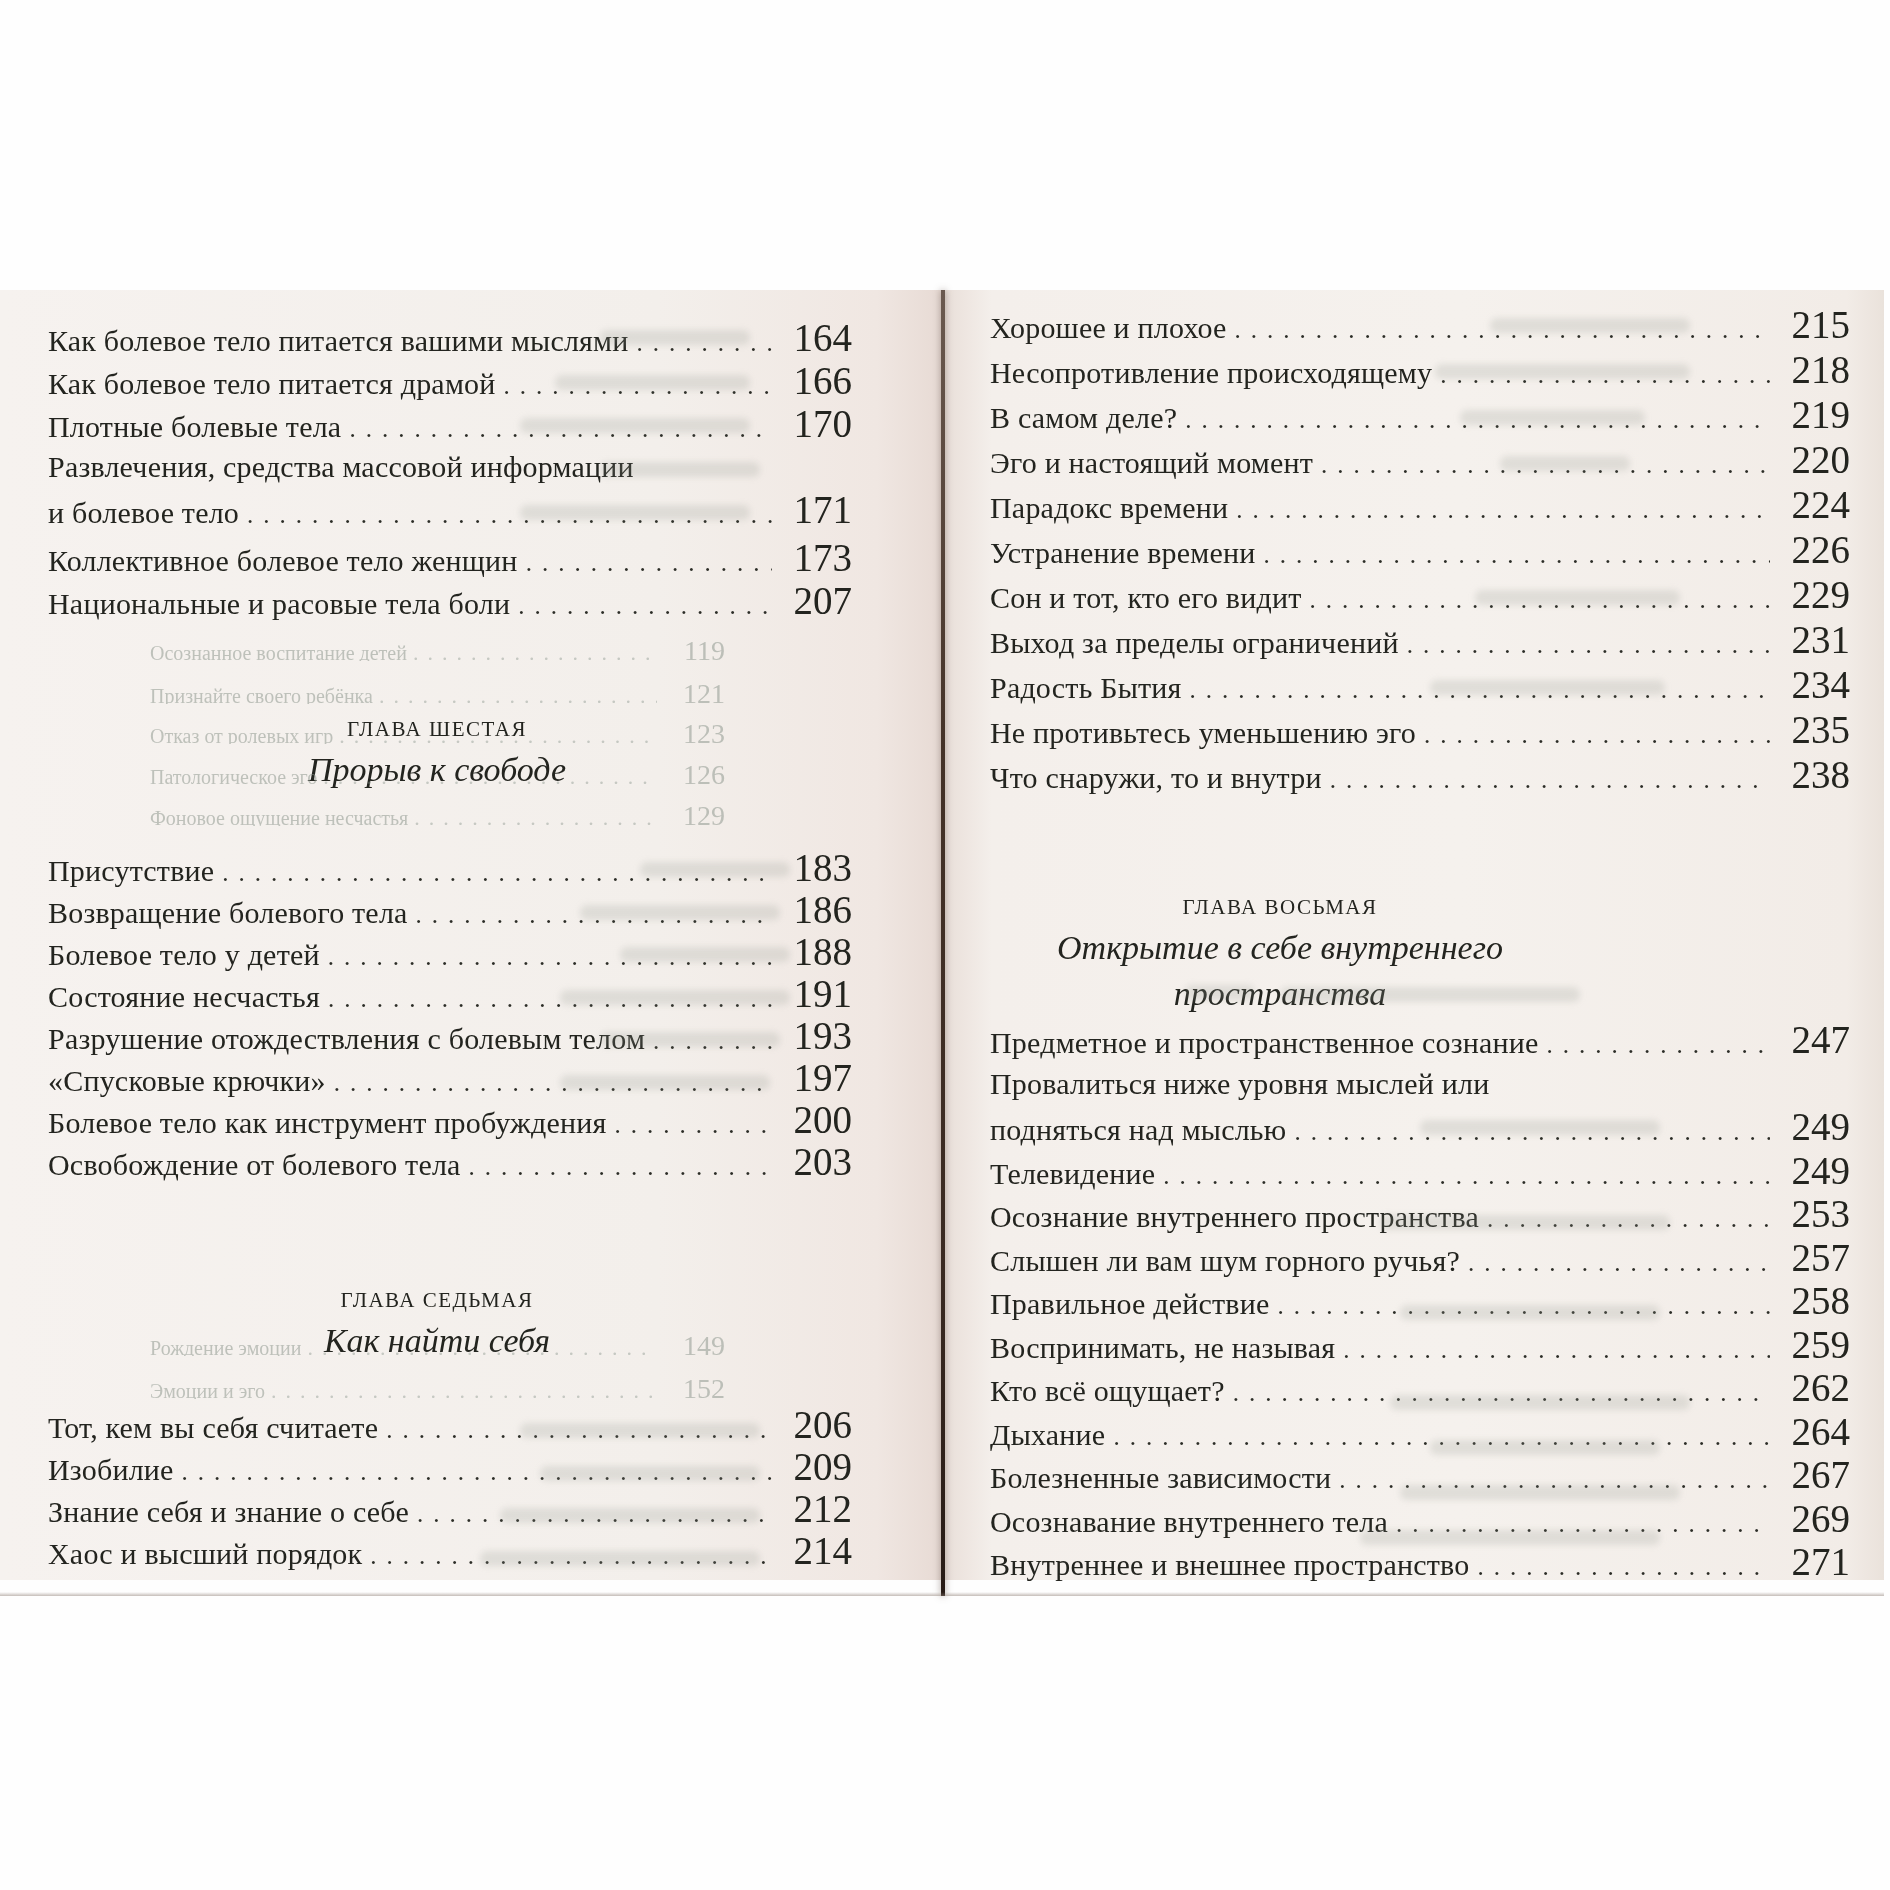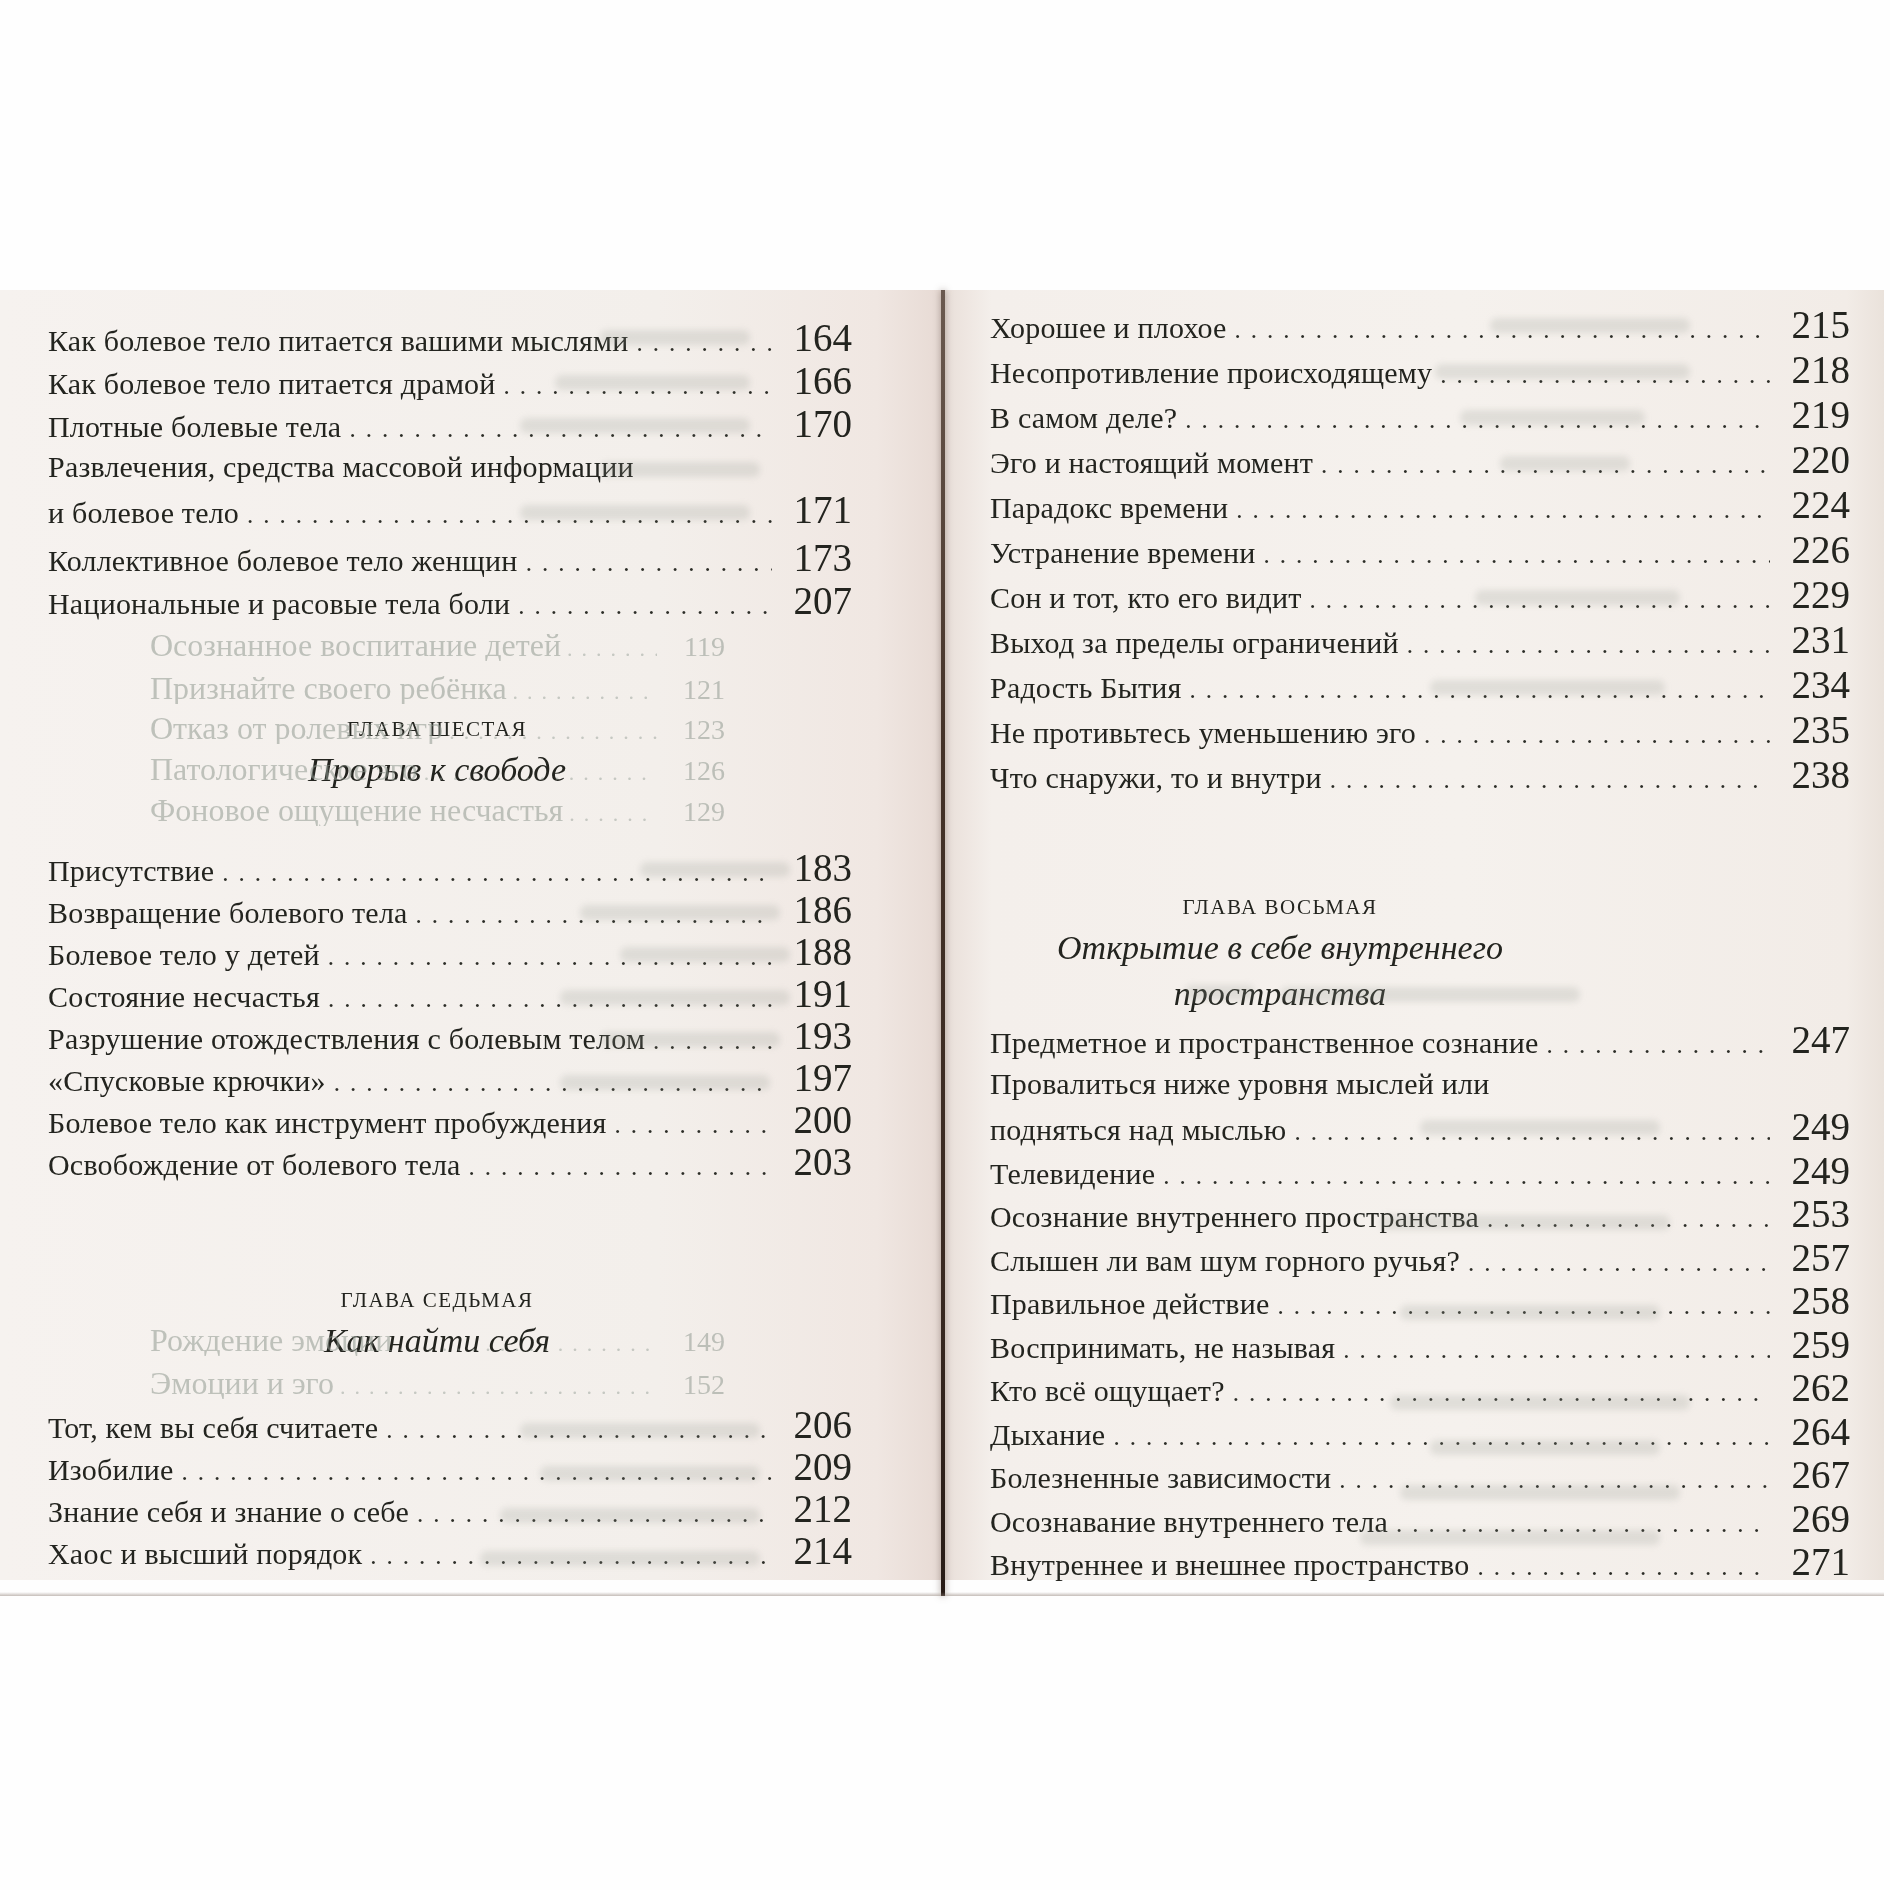--- a/index.html
+++ b/index.html
@@ -25,21 +25,21 @@
   .row .lead{flex:1;overflow:hidden;white-space:nowrap;font-size:25px;letter-spacing:10px;
          margin:0 6px 0 8px;color:#2c2d27;}
   .row .num{width:74px;text-align:right;font-size:39px;}
   .ch{text-align:center;}
   .ch .ch-label{height:40px;line-height:44px;font-size:21px;letter-spacing:1.5px;}
   .ch .ch-title{height:48px;line-height:46px;font-size:34px;font-style:italic;}
   #page-right .ch{padding-right:280px;}
   #page-left .ch{padding-right:26px;}
   .ghost-row{position:absolute;display:flex;align-items:baseline;height:32px;line-height:32px;
          color:rgba(143,153,144,.55);filter:blur(.7px);white-space:nowrap;overflow:hidden;}
-  .ghost-row .t{font-size:32px;}
+  .ghost-row .t{font-size:20px;margin-top:8px;}
   .ghost-row .lead{flex:1;overflow:hidden;font-size:22px;letter-spacing:9px;margin:0 6px;
          color:rgba(143,153,144,.45);}
   .ghost-row .num{width:62px;text-align:right;font-size:28px;}
   .smudge{position:absolute;height:15px;border-radius:7px;background:rgba(148,157,147,.22);
          filter:blur(3px);}
 </style>
 </head>
 <body>
 
 <div id="photo">

